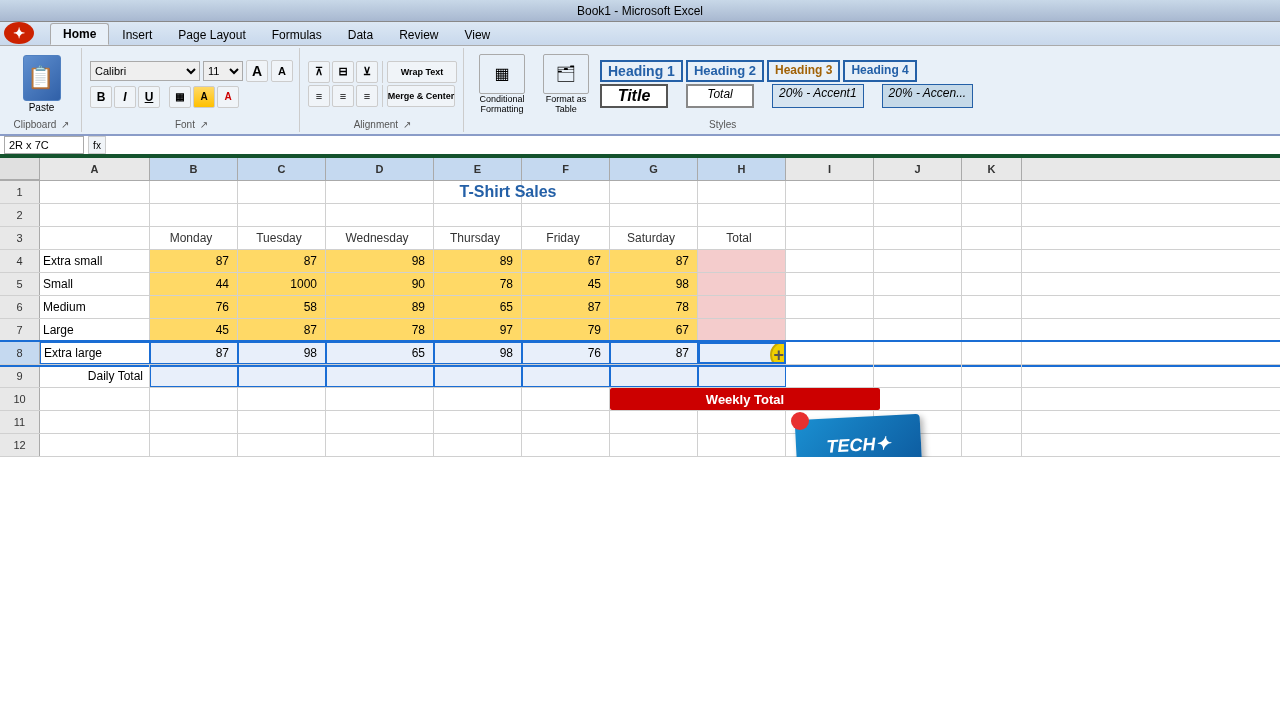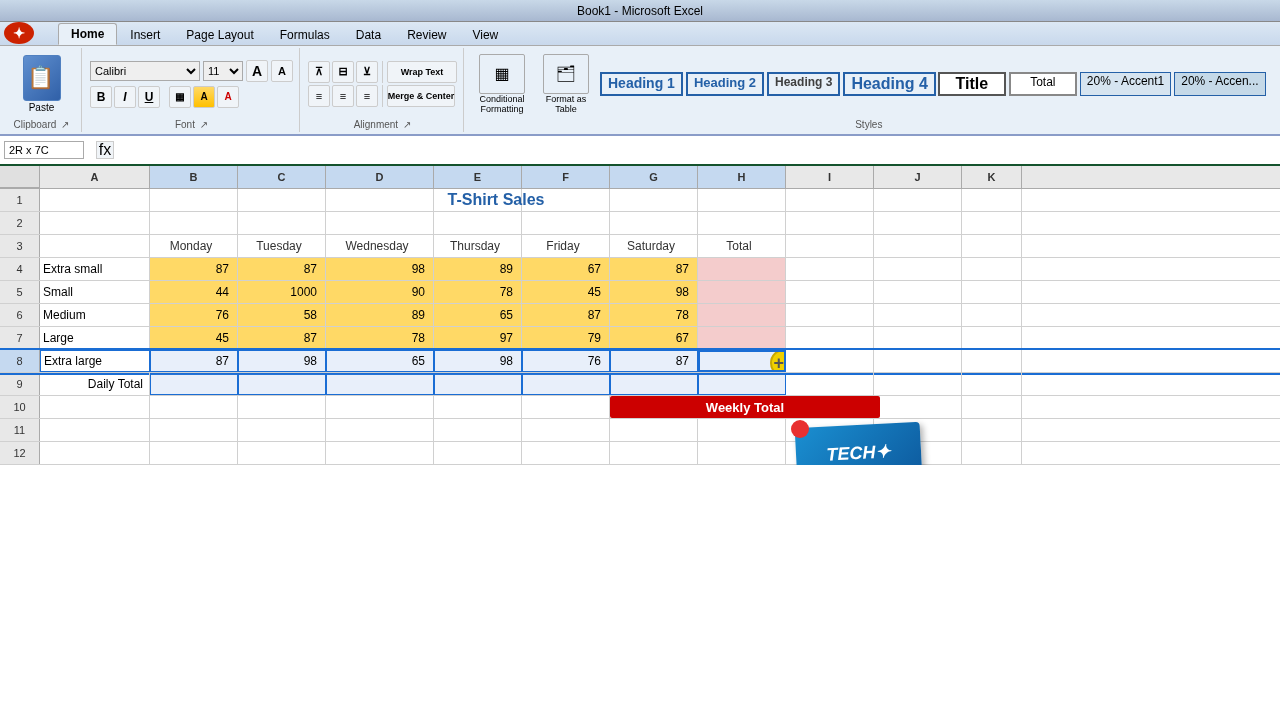--- a/index.html
+++ b/index.html
@@ -123,25 +123,25 @@
     .format-row {
       display: flex;
       gap: 2px;
       align-items: center;
     }
 
     
     #formula-bar {
       display: flex;
       align-items: center;
-      height: 30px;
-      border-bottom: 2px solid #14532d;
+      height: 22px;
+      border-bottom: 4px solid #14532d;
       background: #fff;
       padding: 0 4px;
-      gap: 12px;
+      gap: 4px;
     }
 
     #cell-ref {
       width: 80px;
       height: 18px;
       border: 1px solid #aaa;
       padding: 0 4px;
       font-size: 11px;
     }
 
@@ -310,21 +310,21 @@
 <body>
 
 <div id="title-bar">
   <span>Book1 - Microsoft Excel</span>
 </div>
 
 <div id="ribbon-tabs">
   <div style="width:30px; height:22px; background:#cc2200; border-radius:50%; margin:1px 4px; display:flex; align-items:center; justify-content:center; cursor:pointer;">
     <span style="color:white; font-size:14px; font-weight:bold;">✦</span>
   </div>
-  <div class="ribbon-tab" style="background:#e8f0f8; border:1px solid #aaa; border-bottom-color:#e8f0f8; font-weight:bold; margin-left:20px;">
+  <div class="ribbon-tab" style="background:#e8f0f8; border:1px solid #aaa; border-bottom-color:#e8f0f8; font-weight:bold; margin-left:12px;">
     <span>Home</span>
   </div>
   <div class="ribbon-tab">
     <span>Insert</span>
   </div>
   <div class="ribbon-tab">
     <span>Page Layout</span>
   </div>
   <div class="ribbon-tab">
     <span>Formulas</span>
@@ -422,36 +422,36 @@
             <span style="font-size:16px;">▦</span>
           </div>
           <span style="font-size:9px; text-align:center;">Conditional Formatting</span>
         </div>
         <div style="display:flex; flex-direction:column; align-items:center; width:60px; cursor:pointer;">
           <div style="width:46px; height:40px; background:#e8f0f8; border:1px solid #aaa; border-radius:2px; display:flex; align-items:center; justify-content:center; font-size:9px; text-align:center; line-height:1.2;">
             <span style="font-size:16px;">🗂</span>
           </div>
           <span style="font-size:9px; text-align:center;">Format as Table</span>
         </div>
-        <div style="display:flex; flex-direction:row; gap:2px;">
+        <div style="display:flex; flex-direction:column; gap:2px;">
           <div style="display:flex; gap:3px;">
             <div style="border:2px solid #2460a7; padding:1px 6px; font-size:14px; font-weight:bold; color:#2460a7; cursor:pointer; min-width:68px; text-align:center; background:#e8f0f8;">
               <span>Heading 1</span>
             </div>
             <div style="border:2px solid #2460a7; padding:1px 6px; font-size:13px; font-weight:bold; color:#2460a7; cursor:pointer; min-width:68px; text-align:center; background:#e8f0f8;">
               <span>Heading 2</span>
             </div>
-            <div style="border:2px solid #2460a7; padding:1px 6px; font-size:12px; font-weight:bold; color:#404040; cursor:pointer; min-width:68px; text-align:center; background:#e8f0f8;">
+            <div style="border:2px solid #2460a7; padding:1px 6px; font-size:12px; font-weight:bold; color:#a16207; cursor:pointer; min-width:68px; text-align:center; background:#e8f0f8;">
               <span>Heading 3</span>
             </div>
-            <div style="border:2px solid #2460a7; padding:1px 6px; font-size:16px; font-weight:bold; color:#2460a7; cursor:pointer; min-width:68px; text-align:center; background:#e8f0f8;">
+            <div style="border:2px solid #2460a7; padding:1px 6px; font-size:12px; font-weight:bold; color:#2460a7; cursor:pointer; min-width:68px; text-align:center; background:#e8f0f8;">
               <span>Heading 4</span>
             </div>
           </div>
-          <div style="display:flex; gap:3px;">
+          <div style="display:flex; gap:18px;font-style:italic;">
             <div style="border:2px solid #555; padding:1px 6px; font-size:16px; font-weight:bold; cursor:pointer; min-width:68px; text-align:center; background:#fff;">
               <span>Title</span>
             </div>
             <div style="border:2px double #888; padding:1px 6px; font-size:12px; cursor:pointer; min-width:68px; text-align:center; background:#fff;">
               <span>Total</span>
             </div>
             <div style="border:1px solid #2460a7; padding:1px 6px; font-size:12px; cursor:pointer; min-width:68px; text-align:center; background:#d6e4f0;">
               <span>20% - Accent1</span>
             </div>
             <div style="border:1px solid #2460a7; padding:1px 6px; font-size:12px; cursor:pointer; min-width:68px; text-align:center; background:#c5d9e8;">
@@ -464,21 +464,21 @@
     <div class="ribbon-group-label">
       <span>Styles</span>
     </div>
   </div>
 
 </div>
 
 <div id="formula-bar">
   <input type="text" id="cell-ref" value="2R x 7C" style="">
   <div style="display:flex; gap:2px; align-items:center;">
-    <div style="width:18px; height:18px; border:1px solid #ccc; background:#f0f4f8; display:flex; align-items:center; justify-content:center; cursor:pointer; font-size:16px;">fx</div>
+    <div style="width:18px; height:18px; border:1px solid #ccc; background:#f0f4f8; display:flex; align-items:center; justify-content:center; cursor:pointer; font-size:10px;">fx</div>
   </div>
   <input type="text" id="formula-input" value="" style="flex: 1 1 0%; border: none; font-size: 11px; padding: 0px 4px;">
 </div>
 
 <div id="spreadsheet" style="flex:1; overflow:hidden; position:relative;">
 
   <div id="col-headers">
     <div class="corner-cell" style="width:40px; min-width:40px; height:22px; border-right:1px solid #aaa; border-bottom:1px solid #aaa; background:#e0e0e0;"></div>
     <div class="col-header col-a">A</div>
     <div class="col-header col-b selected">B</div>
@@ -493,21 +493,21 @@
     <div class="col-header col-k">K</div>
   </div>
 
   <div id="rows-container">
 
     <div class="spreadsheet-row">
       <div class="row-header">1</div>
       <div class="cell col-a"></div>
       <div class="cell col-b" style="overflow:visible; position:relative;">
 
-        <div style="position:absolute; left:6px; width:680px; display:flex; align-items:center; justify-content:center; font-size:16px; font-weight:bold; color:#2460a7; z-index:1;">
+        <div style="position:absolute; left:18px; width:680px; display:flex; align-items:center; justify-content:center; font-size:16px; font-weight:bold; color:#2460a7; z-index:1;">
           <span>T-Shirt Sales</span>
         </div>
       </div>
       <div class="cell col-c"></div>
       <div class="cell col-d"></div>
       <div class="cell col-e"></div>
       <div class="cell col-f"></div>
       <div class="cell col-g"></div>
       <div class="cell col-h"></div>
       <div class="cell col-i"></div>

